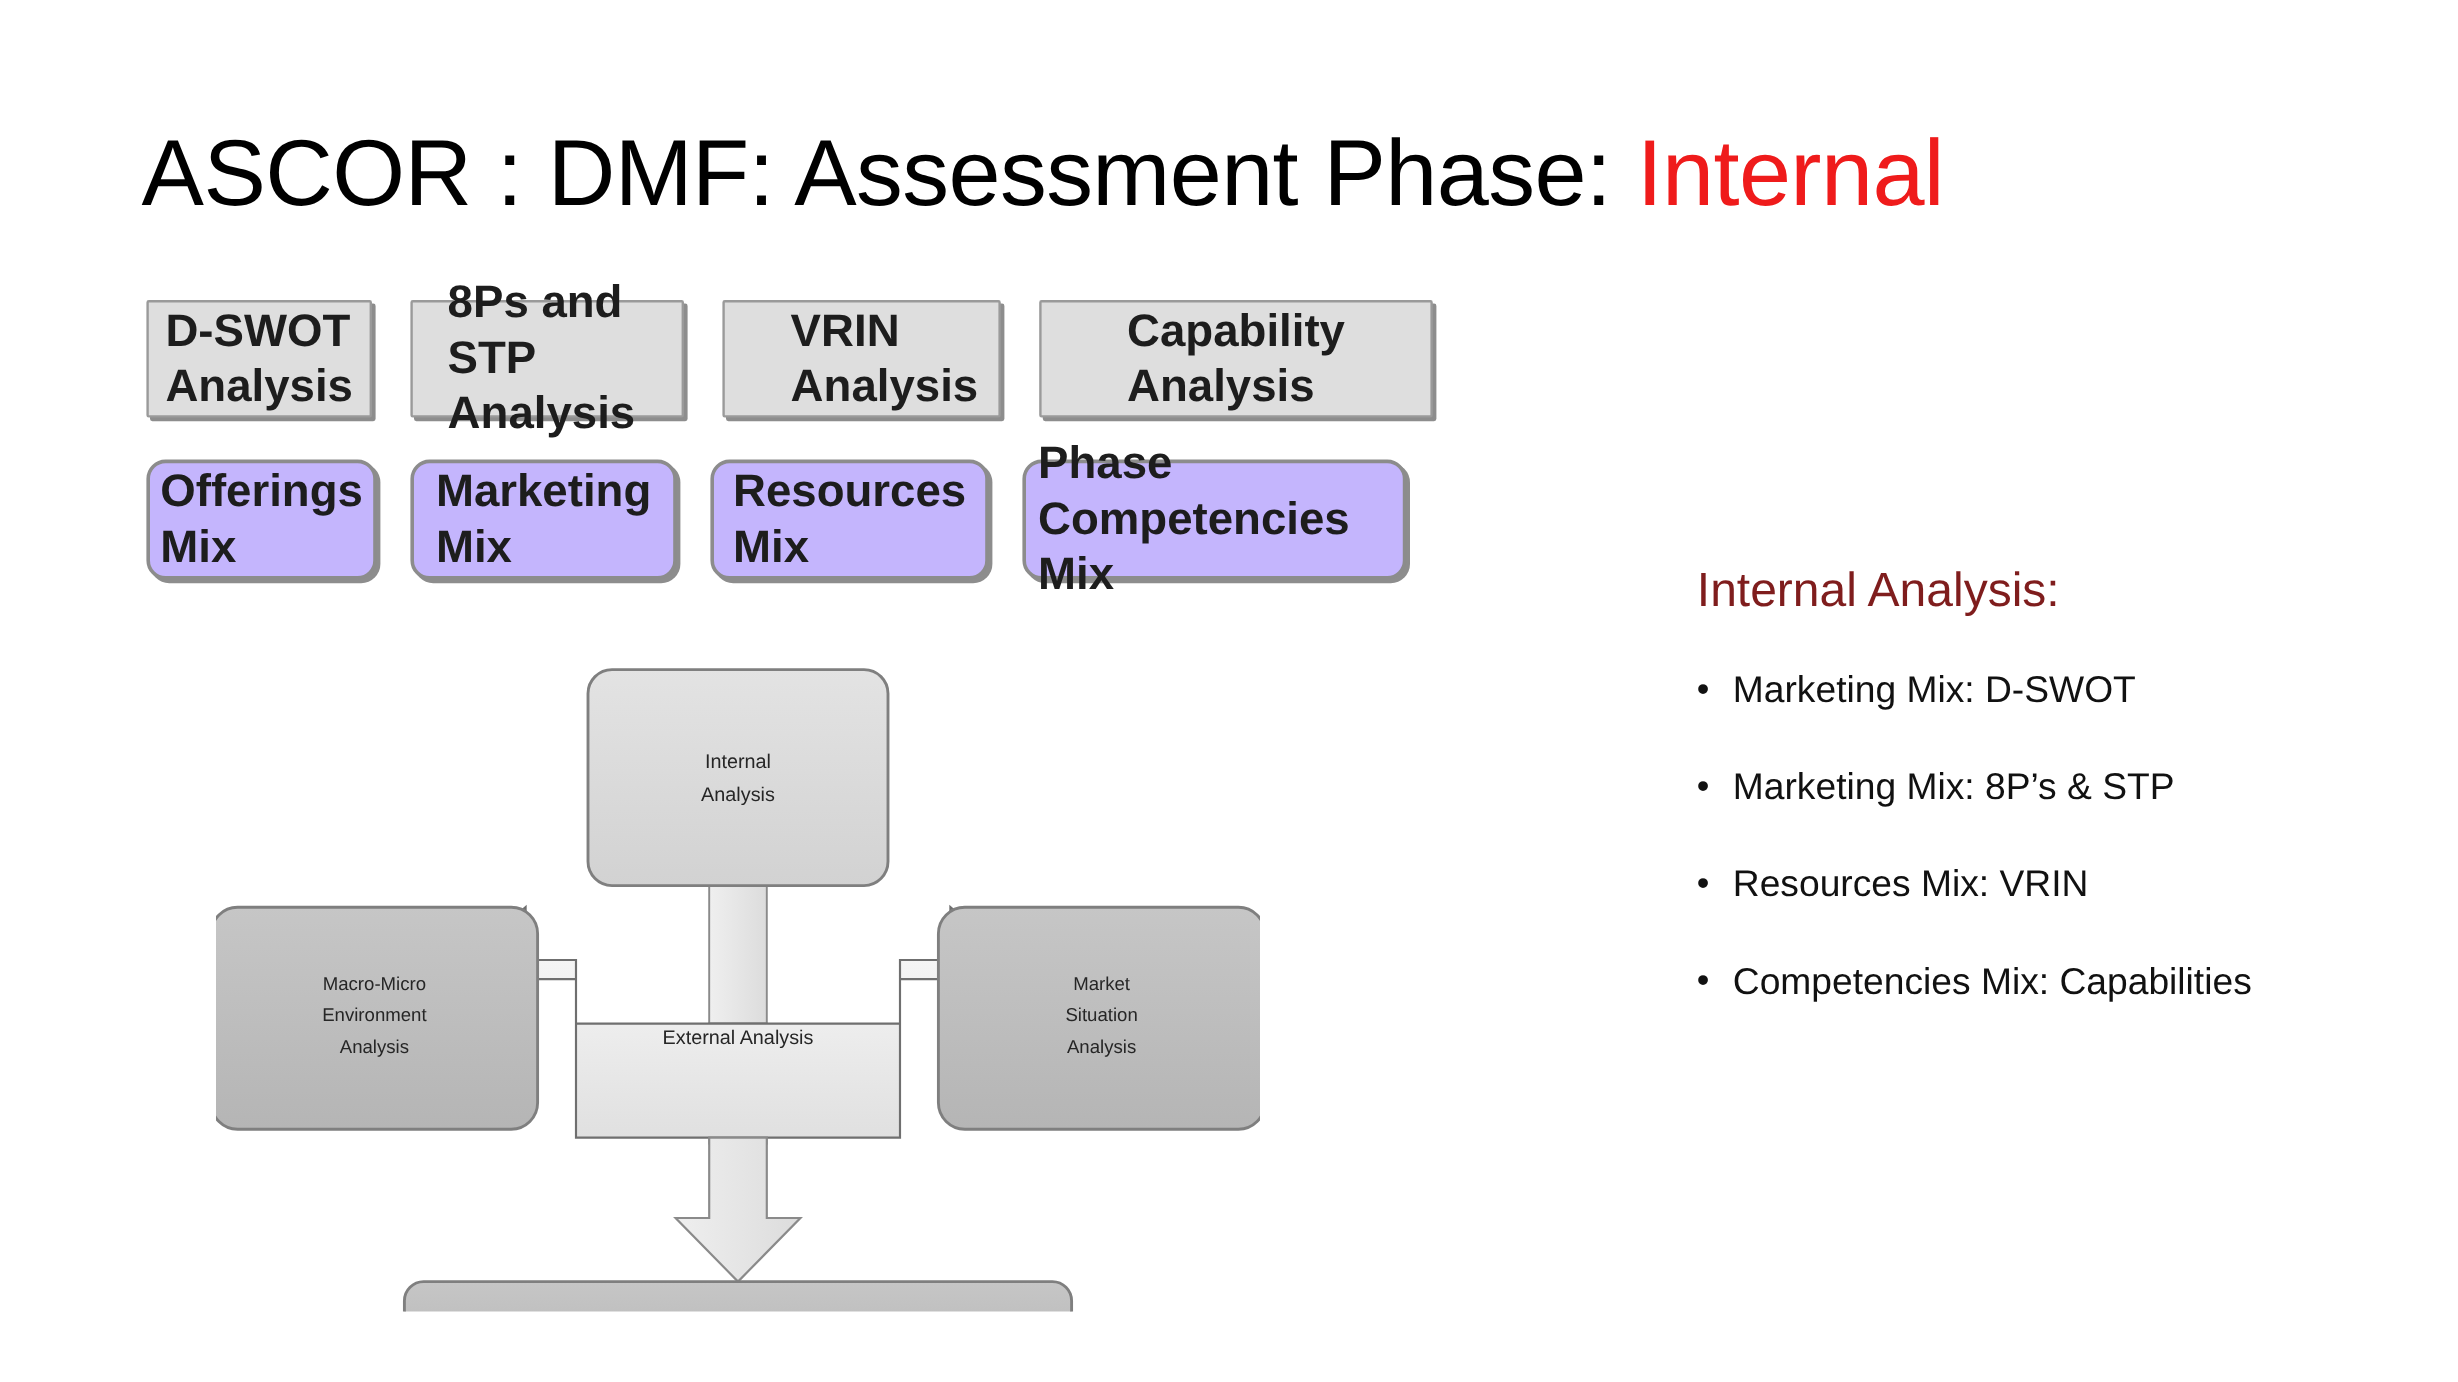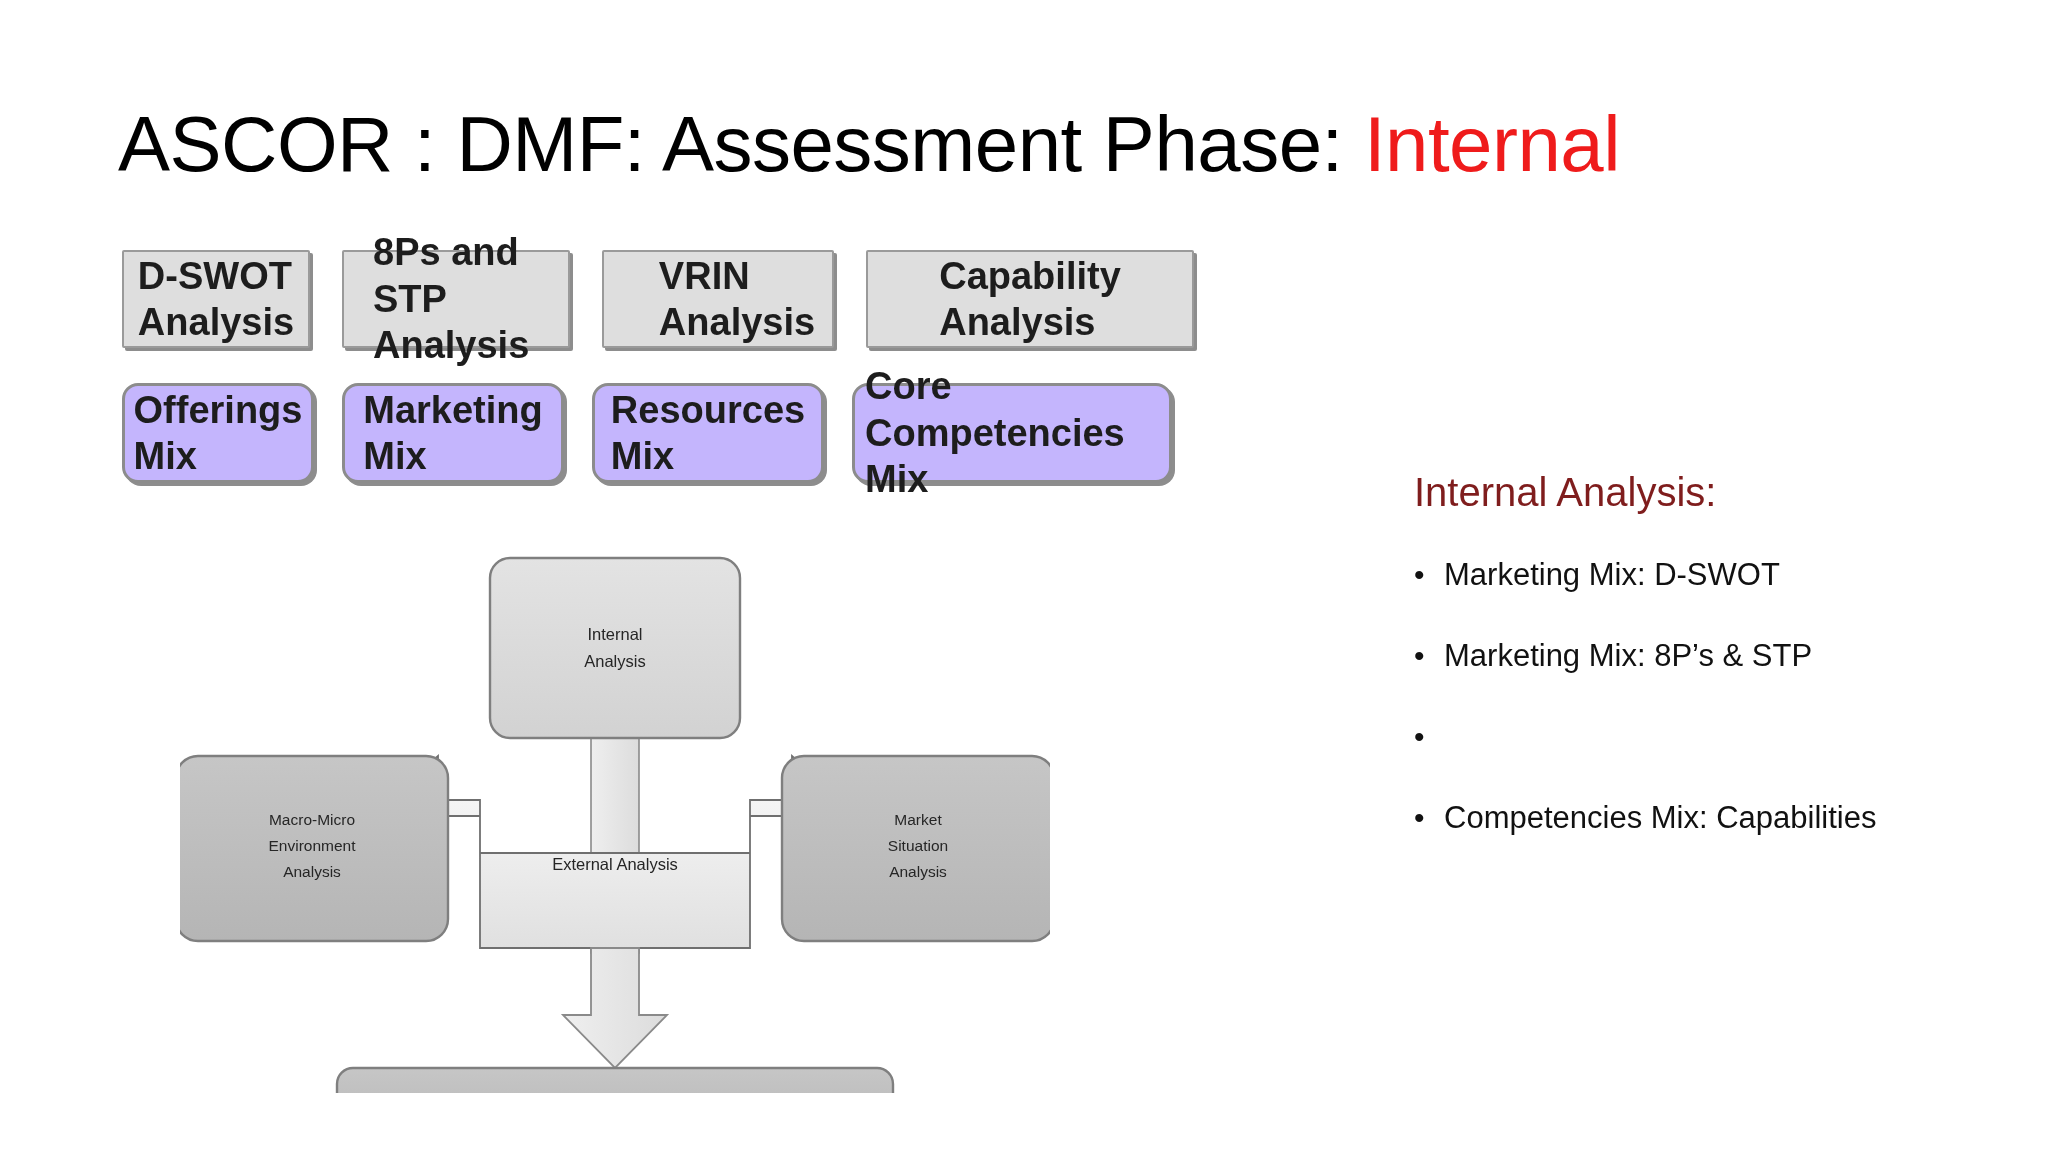--- a/index.html
+++ b/index.html
@@ -157,21 +157,21 @@
     <div class="mbox">
       <span><span>Offerings</span><br><span>Mix</span></span>
     </div>
     <div class="mbox">
       <span><span>Marketing</span><br><span>Mix</span></span>
     </div>
     <div class="mbox">
       <span><span>Resources</span><br><span>Mix</span></span>
     </div>
     <div class="mbox">
-      <span><span>Core</span><br><span>Competencies Mix</span></span>
+      <span><span>Phase</span><br><span>Competencies Mix</span></span>
     </div>
   </div>
 
 </div>
 
 <div id="flow-diagram">
   <svg viewBox="0 0 870 565" xmlns="http://www.w3.org/2000/svg">
     <defs>
       <linearGradient id="gradArrowH" x1="0" y1="0" x2="0" y2="1">
         <stop offset="0%" stop-color="#fbfbfb"></stop>
@@ -244,18 +244,19 @@
   <div class="bullet-row">
     <span class="bullet-dot">•</span>
     <span class="bullet-text">Marketing Mix: D-SWOT</span>
   </div>
   <div class="bullet-row">
     <span class="bullet-dot">•</span>
     <span class="bullet-text">Marketing Mix: 8P’s &amp; STP</span>
   </div>
   <div class="bullet-row">
     <span class="bullet-dot">•</span>
+    <span class="bullet-text">Resources Mix: VRIN</span>
   </div>
   <div class="bullet-row">
     <span class="bullet-dot">•</span>
     <span class="bullet-text">Competencies Mix: Capabilities</span>
   </div>
 </div>
 
 </body></html>

